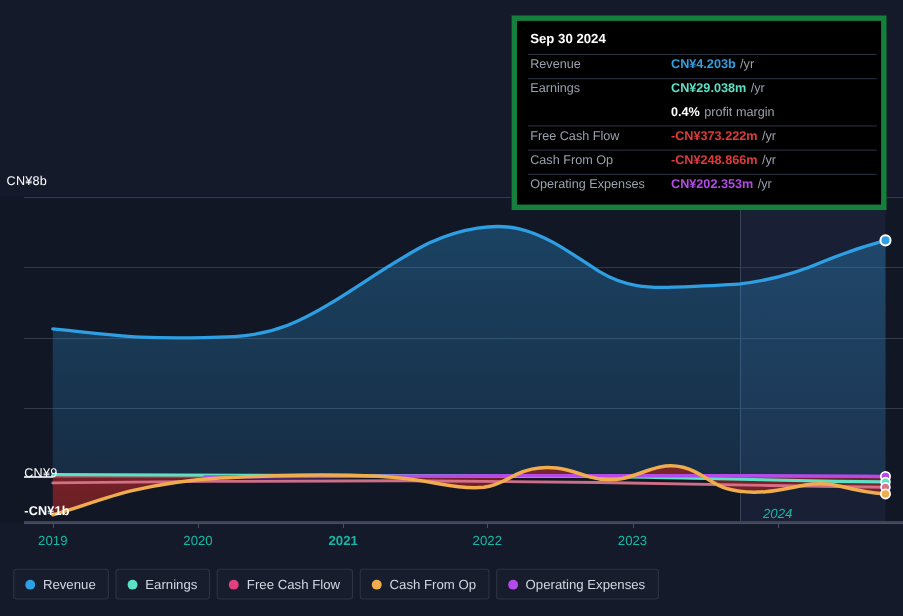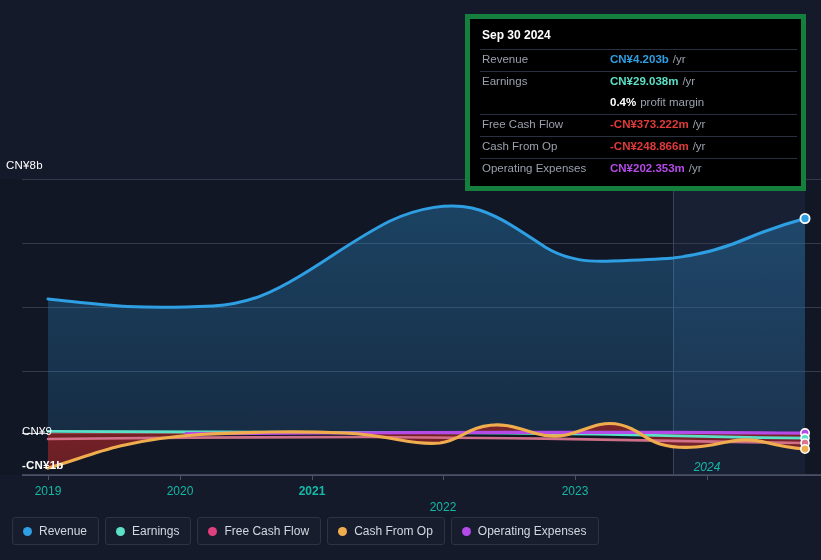--- a/index.html
+++ b/index.html
@@ -231,21 +231,21 @@
     </g>
   </svg>
 
   <div class="y-label" style="left:6px; top:159px;">CN¥8b</div>
   <div class="y-label" style="left:22px; top:425px;">CN¥9</div>
   <div class="y-label" style="left:22px; top:459px;font-weight:bold;">-CN¥1b</div>
 
   <div class="x-label" style="left:48px;  top:484px;">2019</div>
   <div class="x-label" style="left:180px; top:484px;">2020</div>
   <div class="x-label" style="left:312px; top:484px;font-weight:bold;">2021</div>
-  <div class="x-label" style="left:443px; top:484px;margin-top:16px;">2022</div>
+  <div class="x-label" style="left:443px; top:484px;">2022</div>
   <div class="x-label" style="left:575px; top:484px;">2023</div>
   <div class="x-label" style="left:707px; top:460px;font-style:italic;">2024</div>
 
   <div id="tooltip">
     <div class="tt-title">Sep 30 2024</div>
 
     <div class="tt-row">
       <span class="tt-key">Revenue</span>
       <span class="tt-val" style="color:#2f9fe3;">CN¥4.203b</span>
       <span class="tt-unit">/yr</span>

